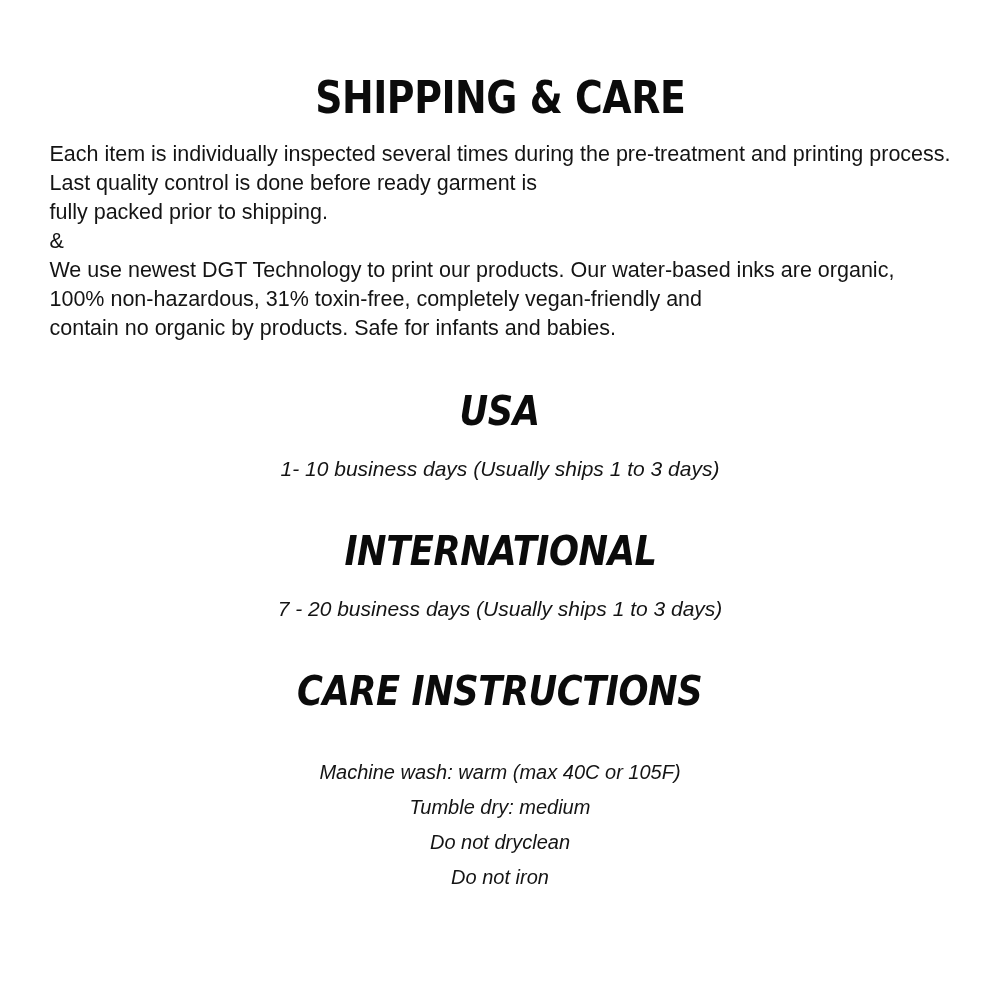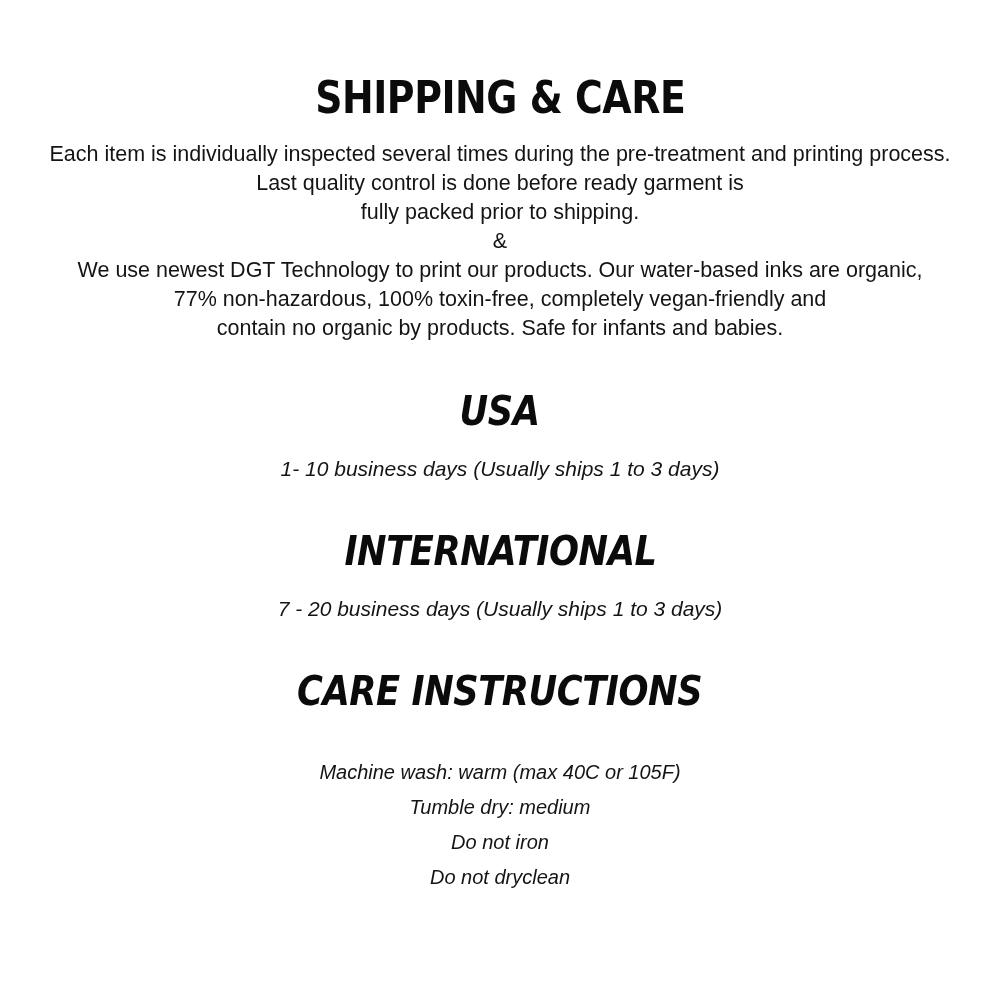--- a/index.html
+++ b/index.html
@@ -36,21 +36,21 @@
     font-size: 44px;
     line-height: 48px;
     margin: 14px 0 18px 0;
   }
   .h-sect {
     font-size: 41px;
     line-height: 44px;
     margin: 0 0 8px 0;
   }
   .body-block {
-    text-align: center;
+    text-align: left;
     font-size: 21.5px;
     line-height: 29px;
     color: #141414;
     max-width: 960px;
   }
   .body-block p {
     margin: 0;
   }
   .amp {
     font-size: 21.5px;
@@ -86,21 +86,21 @@
 <div class="page">
 
   <h1 class="heading h-main">SHIPPING &amp; CARE</h1>
 
   <div class="body-block">
     <p>Each item is individually inspected several times during the pre-treatment and printing process.</p>
     <p>Last quality control is done before ready garment is</p>
     <p>fully packed prior to shipping.</p>
     <p class="amp">&amp;</p>
     <p>We use newest DGT Technology to print our products. Our water-based inks are organic,</p>
-    <p>77% non-hazardous, 100% toxin-free, completely vegan-friendly and</p>
+    <p>100% non-hazardous, 31% toxin-free, completely vegan-friendly and</p>
     <p>contain no organic by products. Safe for infants and babies.</p>
   </div>
 
   <div class="spacer-lg"></div>
 
   <div class="sect">
     <h2 class="heading h-sect">USA</h2>
     <div class="spacer-sm"></div>
     <div class="ship-line">1- 10 business days (Usually ships 1 to 3 days)</div>
   </div>
@@ -114,18 +114,18 @@
   </div>
 
   <div class="spacer-lg"></div>
 
   <div class="sect">
     <h2 class="heading h-sect">CARE INSTRUCTIONS</h2>
     <div class="spacer-md"></div>
     <div class="care-list">
       <div>Machine wash: warm (max 40C or 105F)</div>
       <div>Tumble dry: medium</div>
+      <div>Do not dryclean</div>
       <div>Do not iron</div>
-      <div>Do not dryclean</div>
     </div>
   </div>
 
 </div>
 
 </body></html>

